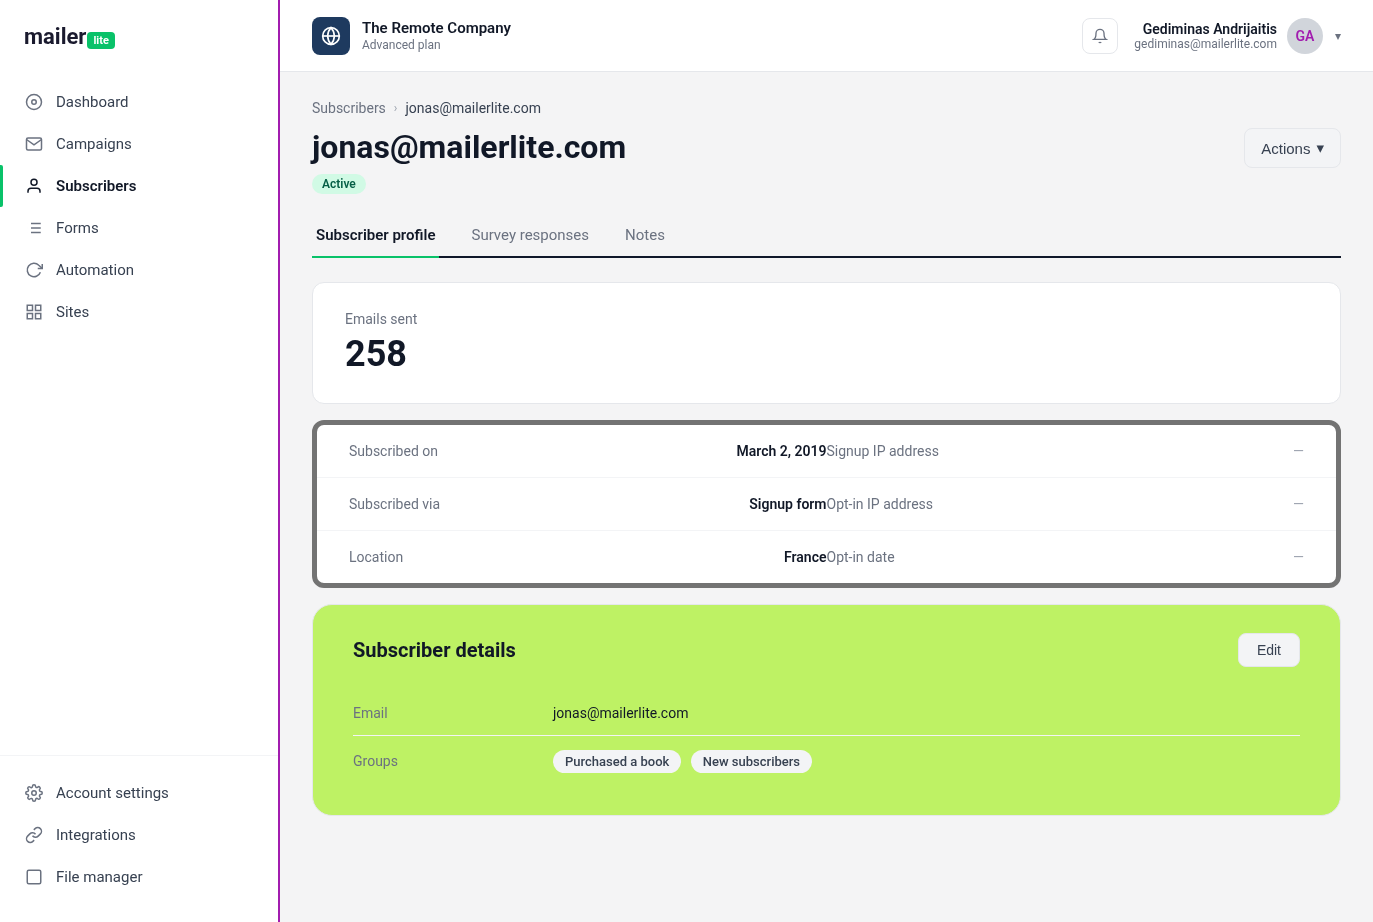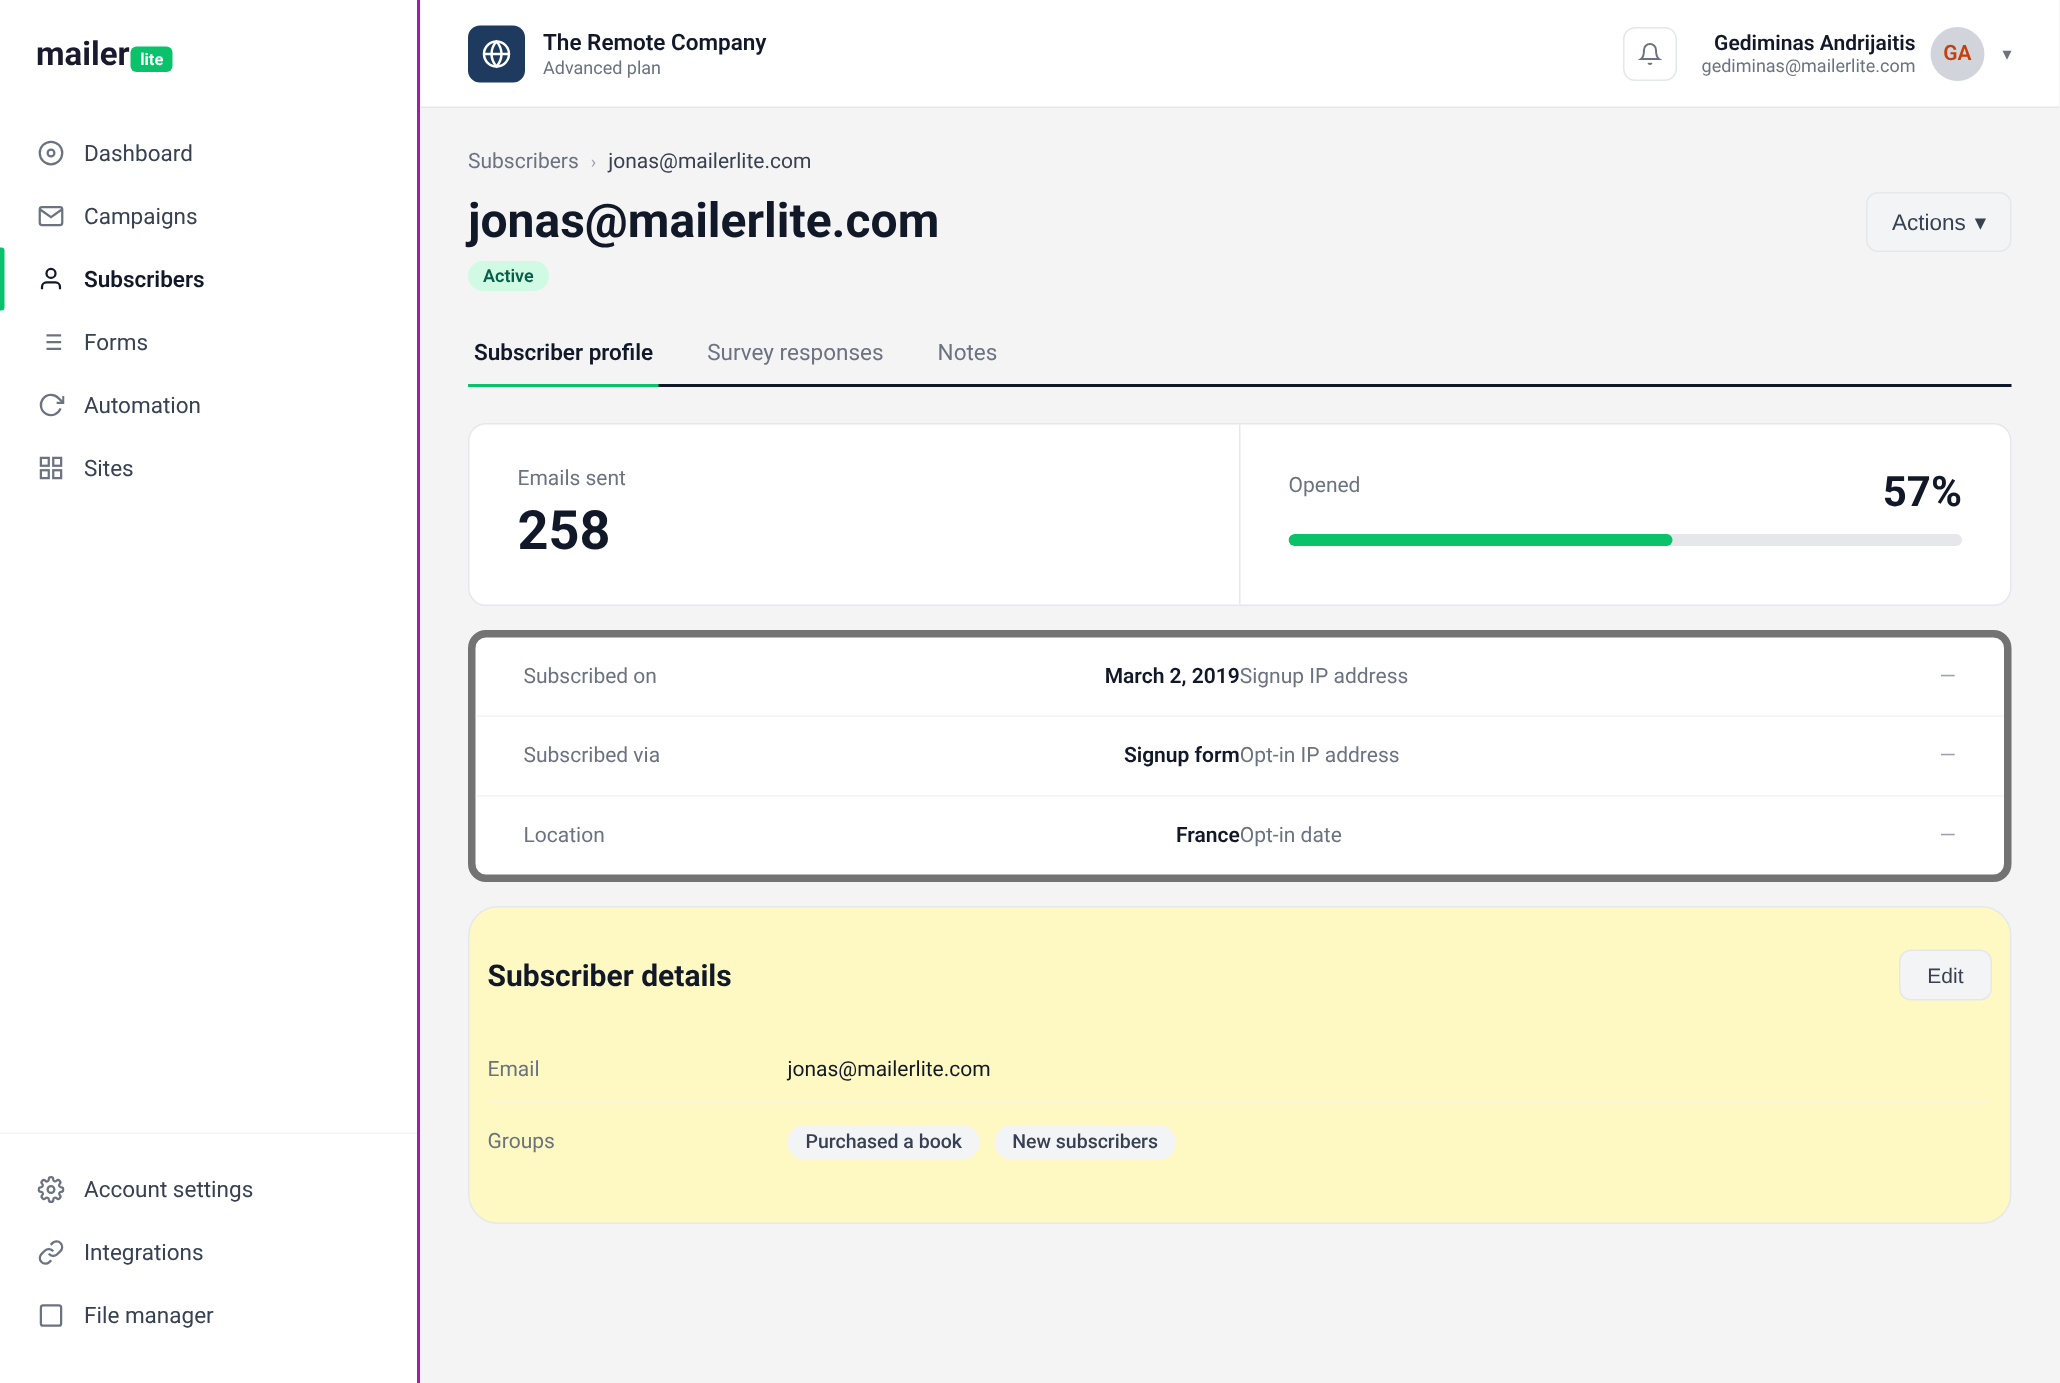--- a/index.html
+++ b/index.html
@@ -136,21 +136,21 @@
       width: 36px;
       height: 36px;
       border-radius: 50%;
       background: #d1d5db;
       overflow: hidden;
       display: flex;
       align-items: center;
       justify-content: center;
       font-size: 14px;
       font-weight: 600;
-      color: #c2410c;
+      color: #a21caf;
     }
     .chevron-down { font-size: 12px; color: #6b7280; margin-left: 2px; }
 
     
     .content {
       flex: 1;
       overflow-y: auto;
       padding: 28px 32px;
     }
 
@@ -312,24 +312,24 @@
     }
     .info-val2 {
       flex: 1;
       font-size: 14px;
       color: #9ca3af;
       text-align: right;
     }
 
     
     .details-card {
-      background: #fef9c3;
+      background: #bef264;
       border: 1px solid #e5e7eb;
       border-radius: 20px;
-      padding: 28px 12px;
+      padding: 28px 40px;
       margin-bottom: 16px;
     }
     .details-header {
       display: flex;
       justify-content: space-between;
       align-items: center;
       margin-bottom: 24px;
     }
     .details-title {
       font-size: 20px;
@@ -540,29 +540,20 @@
       <div class="tab">
         <span>Notes</span>
       </div>
     </div>
 
     <div class="stats-card">
       <div class="stat-block">
         <div class="stat-label">Emails sent</div>
         <div class="stat-value">258</div>
       </div>
-      <div class="stat-block">
-        <div class="stat-header">
-          <span class="stat-label">Opened</span>
-          <span class="stat-percent">57%</span>
-        </div>
-        <div class="progress-bar-bg">
-          <div class="progress-bar-fill progress-green" style="width: 57%"></div>
-        </div>
-      </div>
     </div>
 
     <div class="info-card">
       <div class="info-row">
         <span class="info-key">Subscribed on</span>
         <span class="info-val">March 2, 2019</span>
         <span class="info-key2">Signup IP address</span>
         <span class="info-val2">—</span>
       </div>
       <div class="info-row">

